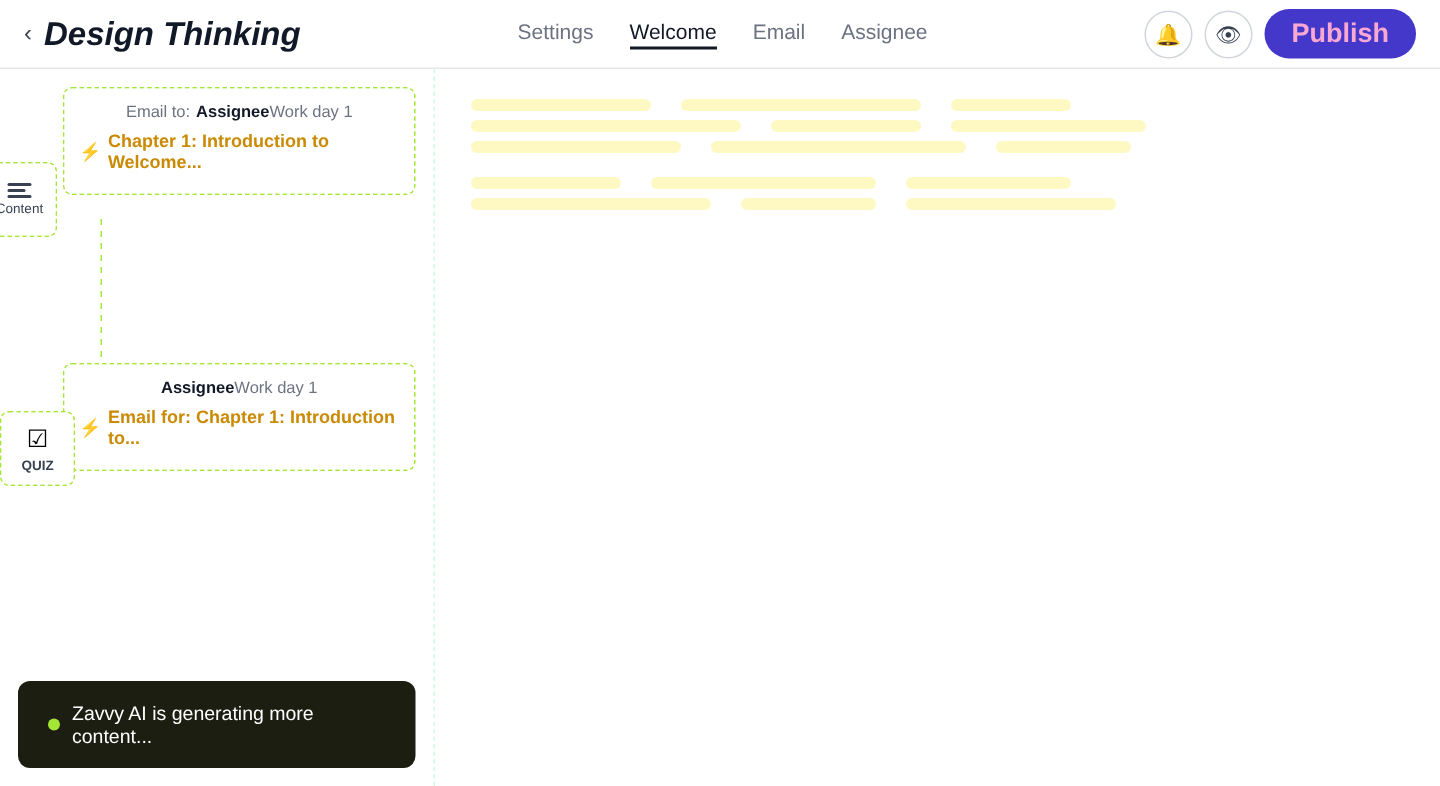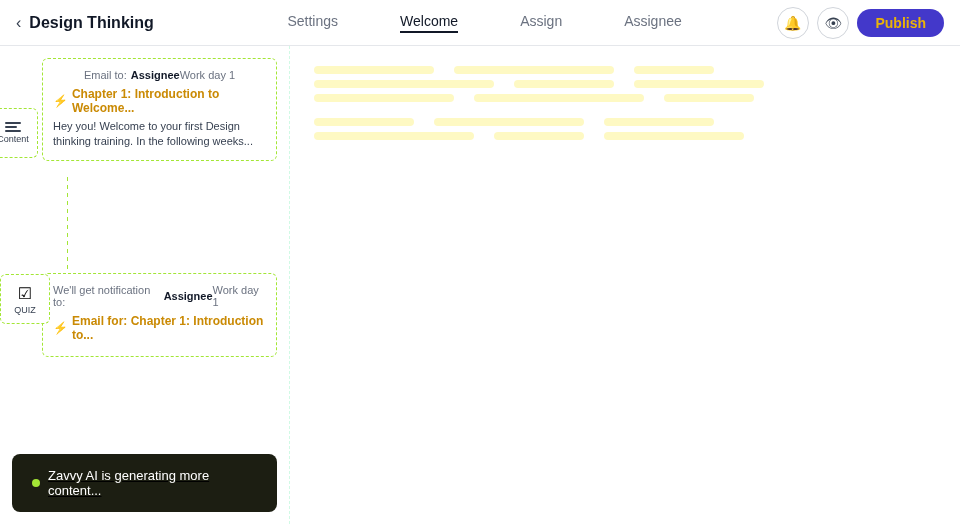--- a/index.html
+++ b/index.html
@@ -26,34 +26,34 @@
       display: flex;
       align-items: center;
       gap: 8px;
     }
     .back-icon {
       font-size: 16px;
       color: #374151;
       cursor: pointer;
     }
     .header-title {
-      font-size: 16px;
+      font-size: 22px;
       font-weight: 600;
       color: #111827;
+      font-style: italic;
     }
     .header-nav {
       display: flex;
       gap: 24px;
     }
     .nav-item {
       font-size: 14px;
       color: #6b7280;
       cursor: pointer;
       padding-bottom: 2px;
-      margin-left: 38px;
     }
     .nav-item.active {
       color: #111827;
       font-weight: 500;
       border-bottom: 2px solid #111827;
     }
     .header-right {
       display: flex;
       align-items: center;
       gap: 8px;
@@ -66,25 +66,25 @@
       background: #fff;
       display: flex;
       align-items: center;
       justify-content: center;
       cursor: pointer;
       font-size: 14px;
       color: #374151;
     }
     .publish-btn {
       background: #4338ca;
-      color: #eab308;
+      color: #f9a8d4;
       border: none;
       border-radius: 20px;
       padding: 6px 18px;
-      font-size: 14px;
+      font-size: 18px;
       font-weight: 600;
       cursor: pointer;
     }
 
     
     .main {
       display: flex;
       height: calc(524px - 46px);
     }
 
@@ -172,21 +172,21 @@
       border-radius: 6px;
       display: flex;
       flex-direction: column;
       align-items: center;
       justify-content: center;
       gap: 2px;
     }
     .quiz-label {
       font-size: 9px;
       color: #374151;
-      font-weight: 400;
+      font-weight: 700;
     }
 
     .quiz-card {
       margin-top: 130px;
     }
     .quiz-chapter {
       font-size: 12px;
       font-weight: 600;
       color: #ca8a04;
       display: flex;
@@ -224,21 +224,20 @@
       bottom: 12px;
       left: 12px;
       right: 12px;
       max-width: 380px;
       background: #1c1e12;
       border-radius: 8px;
       padding: 14px 20px;
       display: flex;
       align-items: center;
       gap: 8px;
-      text-decoration: underline;
     }
     .ai-bar-dot {
       width: 8px;
       height: 8px;
       border-radius: 50%;
       background: #a3e635;
       flex-shrink: 0;
     }
     .ai-bar-text {
       font-size: 13px;
@@ -279,21 +278,21 @@
 <body>
 
 <div class="header">
   <div class="header-left">
     <span class="back-icon">‹</span>
     <span class="header-title">Design Thinking</span>
   </div>
   <nav class="header-nav">
     <span class="nav-item">Settings</span>
     <span class="nav-item active">Welcome</span>
-    <span class="nav-item">Assign</span>
+    <span class="nav-item">Email</span>
     <span class="nav-item">Assignee</span>
   </nav>
   <div class="header-right">
     <button class="icon-btn">🔔</button>
     <button class="icon-btn">👁</button>
     <button class="publish-btn">Publish</button>
   </div>
 </div>
 
 <div class="main">
@@ -314,34 +313,32 @@
         <div class="card-label-row">
           <span>Email to:</span>
           <span style="font-weight:600; font-size:11px; color:#111827;">Assignee</span>
         </div>
         <span class="card-work-day">Work day 1</span>
       </div>
       <div class="card-chapter">
         <span style="color:#ca8a04;">⚡</span>
         <span>Chapter 1: Introduction to Welcome...</span>
       </div>
-      <div class="card-text">Hey you! Welcome to your first Design thinking training. In the following weeks...</div>
     </div>
 
     <div class="connector" style="margin-left: 55px; height: 100px;"></div>
 
     <div class="quiz-icon-box" style="position:absolute; left:0px; top:228px;">
       <span class="quiz-icon">☑</span>
       <span class="quiz-label">QUIZ</span>
     </div>
 
     <div class="card quiz-card" style="margin-left: 30px; margin-top: -20px;">
       <div class="card-header">
         <div class="card-label-row">
-          <span>We'll get notification to:</span>
           <span style="font-weight:600; font-size:11px; color:#111827;">Assignee</span>
         </div>
         <span class="card-work-day">Work day 1</span>
       </div>
       <div class="quiz-chapter">
         <span style="color:#ca8a04;">⚡</span>
         <span>Email for: Chapter 1: Introduction to...</span>
       </div>
     </div>
 

